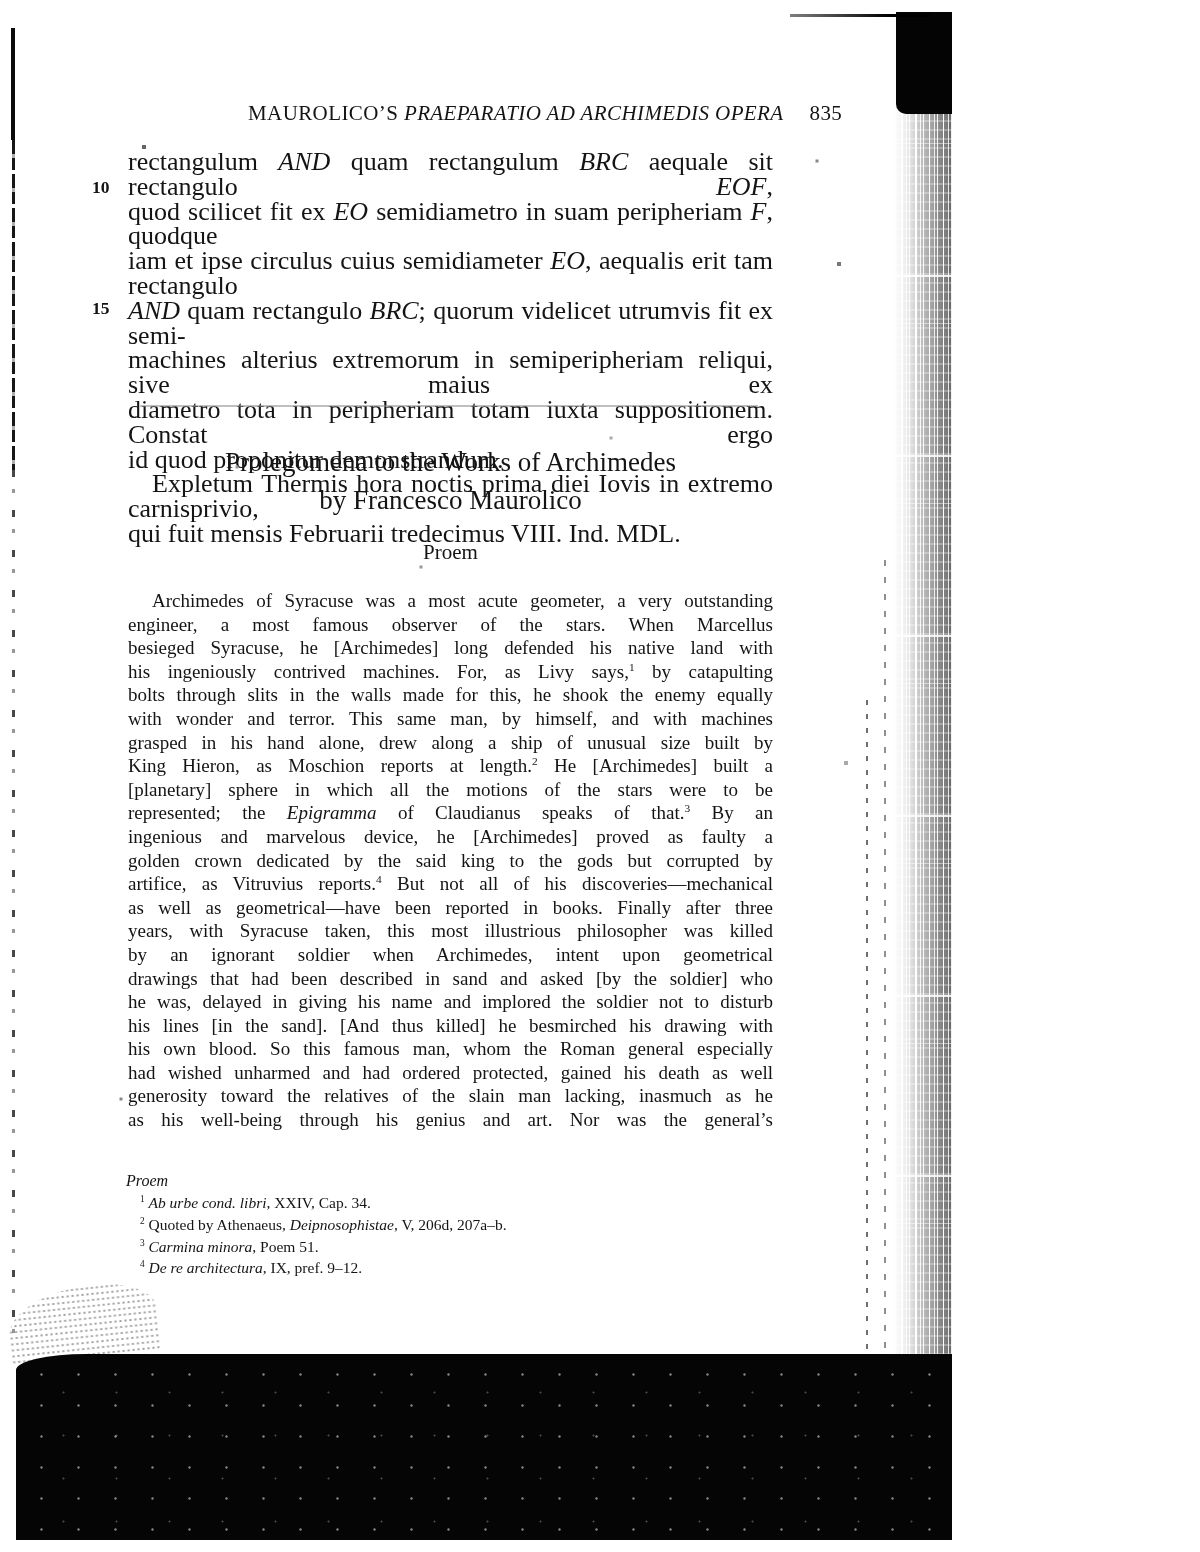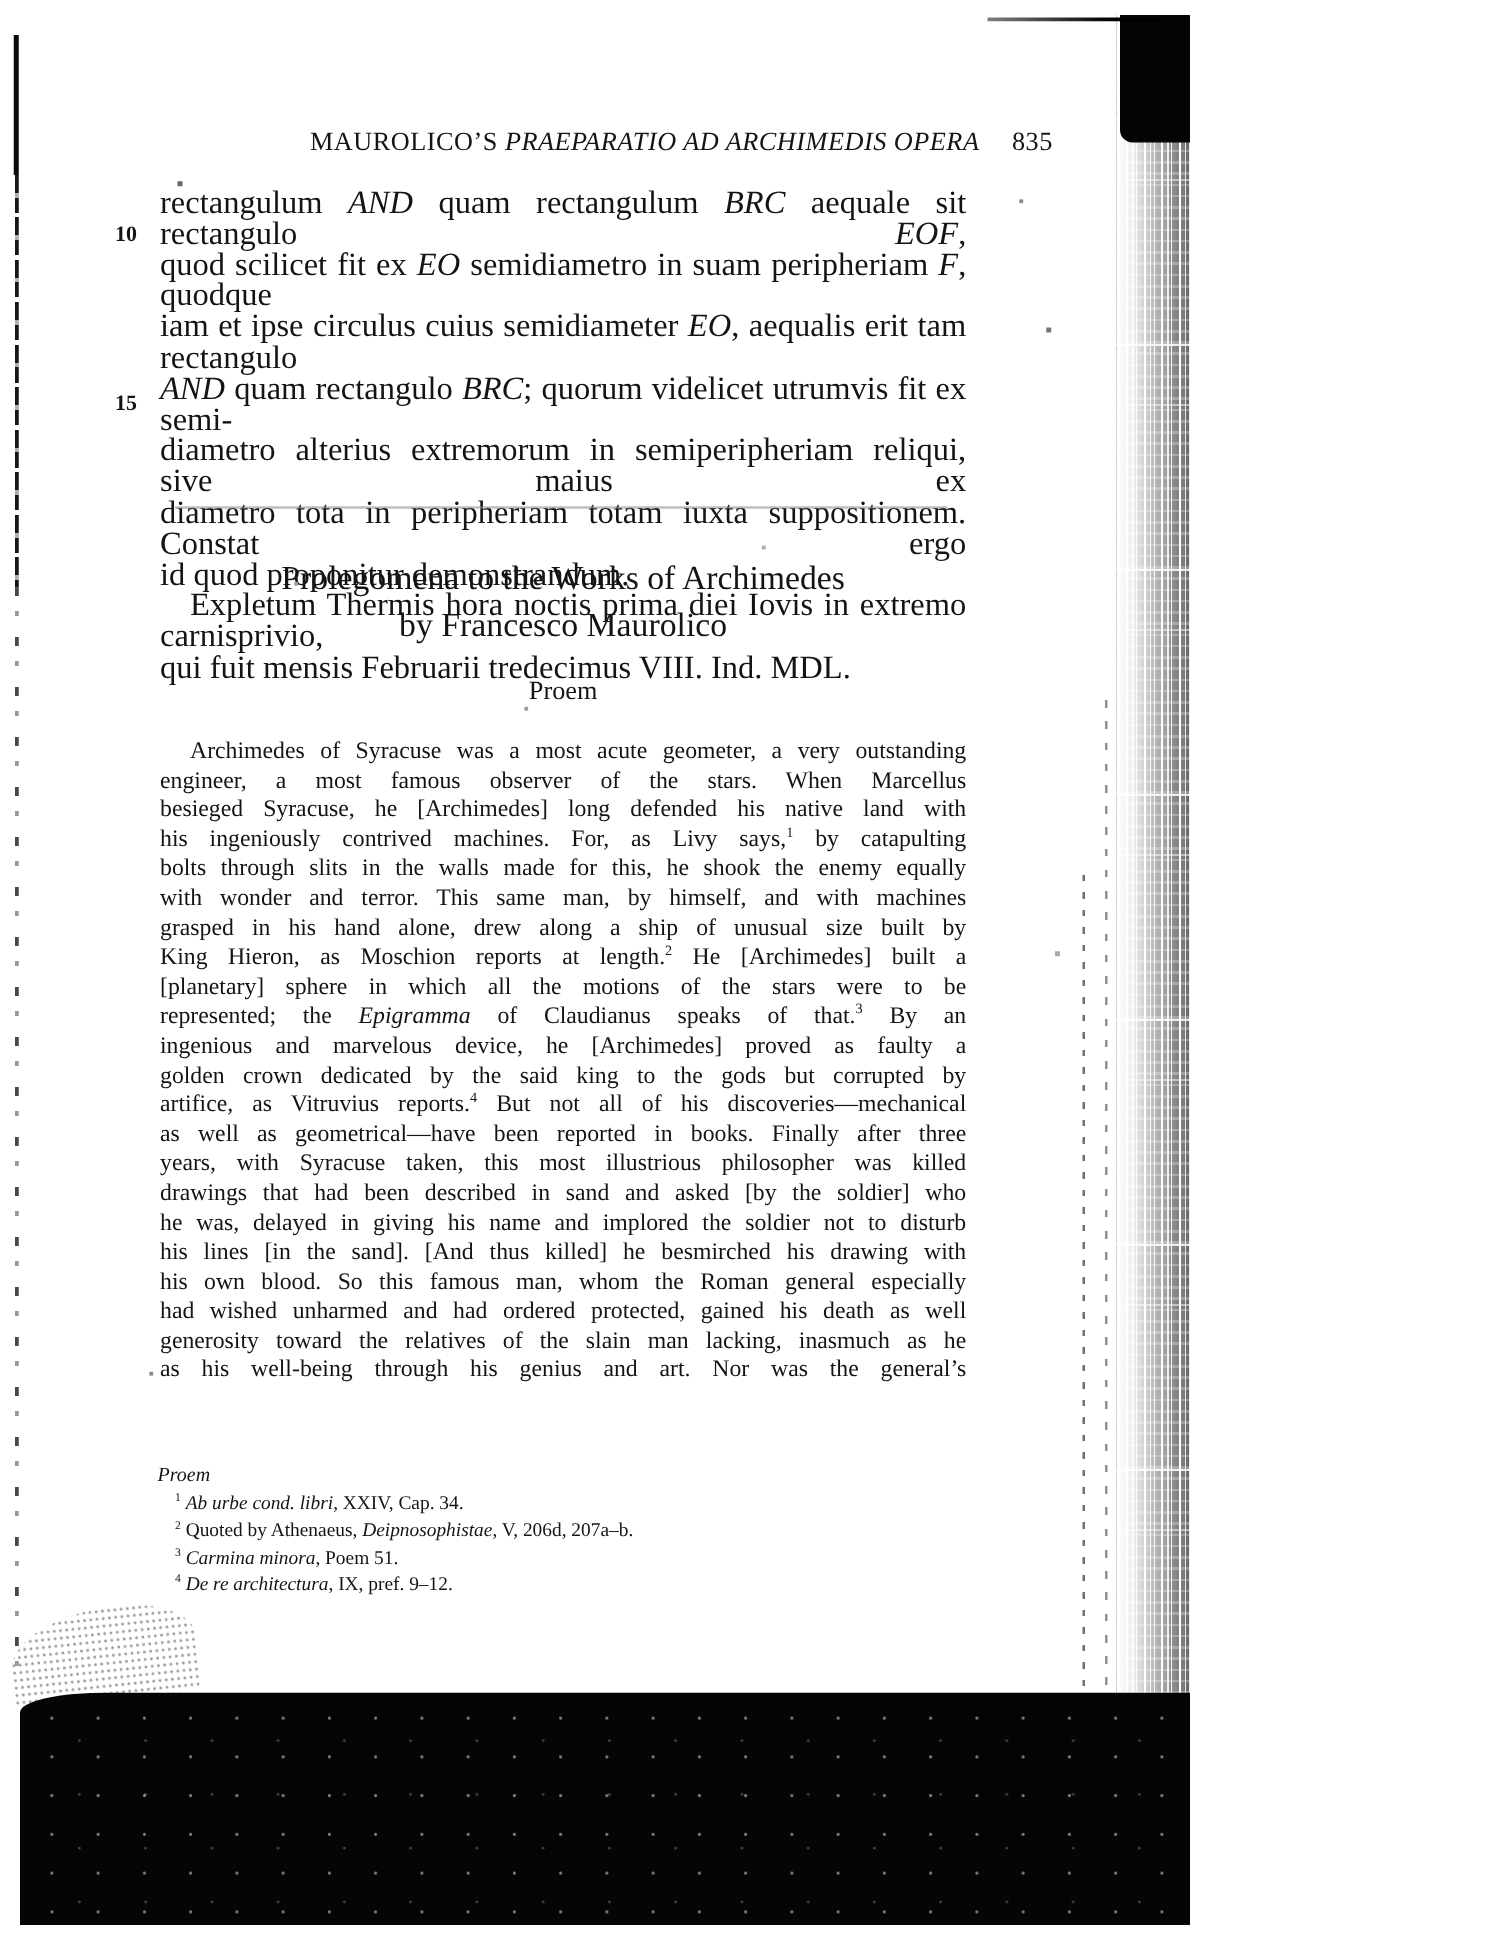--- a/index.html
+++ b/index.html
@@ -7,21 +7,21 @@
     position:relative;width:952px;height:1552px;background:#ffffff;
     font-family:"Liberation Serif","DejaVu Serif",serif;color:#141414;overflow:hidden;
   }
   
   .header{position:absolute;left:248px;top:101px;white-space:nowrap;font-size:21px;letter-spacing:.4px;}
   .header .pn{margin-left:26px;}
   .seg-i{font-style:italic;}
   .seg-sup{font-size:.6em;vertical-align:super;line-height:0;}
   .mnum{position:absolute;left:92px;font-size:17.5px;font-weight:bold;}
   .m10{top:177px;}
-  .m15{top:312px;}
+  .m15{top:298px;}
   .latin-block{position:absolute;left:128px;top:150px;width:645px;font-size:26px;line-height:24.8px;}
   .proem-block{position:absolute;left:128px;top:589px;width:645px;font-size:19px;line-height:23.6px;}
   .latin-block .tline,.proem-block .tline{text-align:justify;text-align-last:justify;}
   .tline.last{text-align-last:left;}
   .tline.ind{text-indent:24px;}
   .h1{position:absolute;left:128px;width:645px;margin:0;text-align:center;font-weight:normal;font-size:27px;}
   .h1.l1{top:447px;}
   .h1.l2{top:485px;}
   .h2{position:absolute;left:128px;width:645px;margin:0;text-align:center;font-weight:normal;font-size:21px;top:540px;}
   .fn-label{position:absolute;left:126px;top:1172px;font-size:16px;font-style:italic;}
@@ -88,21 +88,21 @@
   </div>
 
   <div class="mnum m10">10</div>
   <div class="mnum m15">15</div>
 
   <div class="latin-block">
       <div class="tline"><span>rectangulum </span><span class="seg-i">AND</span><span> quam rectangulum </span><span class="seg-i">BRC</span><span> aequale sit rectangulo </span><span class="seg-i">EOF</span><span>,</span></div>
       <div class="tline"><span>quod scilicet fit ex </span><span class="seg-i">EO</span><span> semidiametro in suam peripheriam </span><span class="seg-i">F</span><span>, quodque</span></div>
       <div class="tline"><span>iam et ipse circulus cuius semidiameter </span><span class="seg-i">EO</span><span>, aequalis erit tam rectangulo</span></div>
       <div class="tline"><span class="seg-i">AND</span><span> quam rectangulo </span><span class="seg-i">BRC</span><span>; quorum videlicet utrumvis fit ex semi-</span></div>
-      <div class="tline"><span>diametro alterius extremorum in semiperipheriam reliqui, sive maius ex</span></div>
+      <div class="tline"><span>machines alterius extremorum in semiperipheriam reliqui, sive maius ex</span></div>
       <div class="tline"><span>diametro tota in peripheriam totam iuxta suppositionem. Constat ergo</span></div>
       <div class="tline last"><span>id quod proponitur demonstrandum.</span></div>
       <div class="tline ind"><span>Expletum Thermis hora noctis prima diei Iovis in extremo carnisprivio,</span></div>
       <div class="tline last"><span>qui fuit mensis Februarii tredecimus VIII. Ind. MDL.</span></div>
     </div>
   <div class="artifact-underline"></div>
 
   <h1 class="h1 l1">Prolegomena to the Works of Archimedes</h1>
   <h1 class="h1 l2">by Francesco Maurolico</h1>
   <h2 class="h2">Proem</h2>
@@ -116,20 +116,21 @@
       <div class="tline"><span>with wonder and terror. This same man, by himself, and with machines</span></div>
       <div class="tline"><span>grasped in his hand alone, drew along a ship of unusual size built by</span></div>
       <div class="tline"><span>King Hieron, as Moschion reports at length.</span><span class="seg-sup">2</span><span> He [Archimedes] built a</span></div>
       <div class="tline"><span>[planetary] sphere in which all the motions of the stars were to be</span></div>
       <div class="tline"><span>represented; the </span><span class="seg-i">Epigramma</span><span> of Claudianus speaks of that.</span><span class="seg-sup">3</span><span> By an</span></div>
       <div class="tline"><span>ingenious and marvelous device, he [Archimedes] proved as faulty a</span></div>
       <div class="tline"><span>golden crown dedicated by the said king to the gods but corrupted by</span></div>
       <div class="tline"><span>artifice, as Vitruvius reports.</span><span class="seg-sup">4</span><span> But not all of his discoveries—mechanical</span></div>
       <div class="tline"><span>as well as geometrical—have been reported in books. Finally after three</span></div>
       <div class="tline"><span>years, with Syracuse taken, this most illustrious philosopher was killed</span></div>
+      <div class="tline"><span>by an ignorant soldier when Archimedes, intent upon geometrical</span></div>
       <div class="tline"><span>drawings that had been described in sand and asked [by the soldier] who</span></div>
       <div class="tline"><span>he was, delayed in giving his name and implored the soldier not to disturb</span></div>
       <div class="tline"><span>his lines [in the sand]. [And thus killed] he besmirched his drawing with</span></div>
       <div class="tline"><span>his own blood. So this famous man, whom the Roman general especially</span></div>
       <div class="tline"><span>had wished unharmed and had ordered protected, gained his death as well</span></div>
       <div class="tline"><span>generosity toward the relatives of the slain man lacking, inasmuch as he</span></div>
       <div class="tline"><span>as his well-being through his genius and art. Nor was the general’s</span></div>
     </div>
 
   <div class="fn-label">Proem</div>

